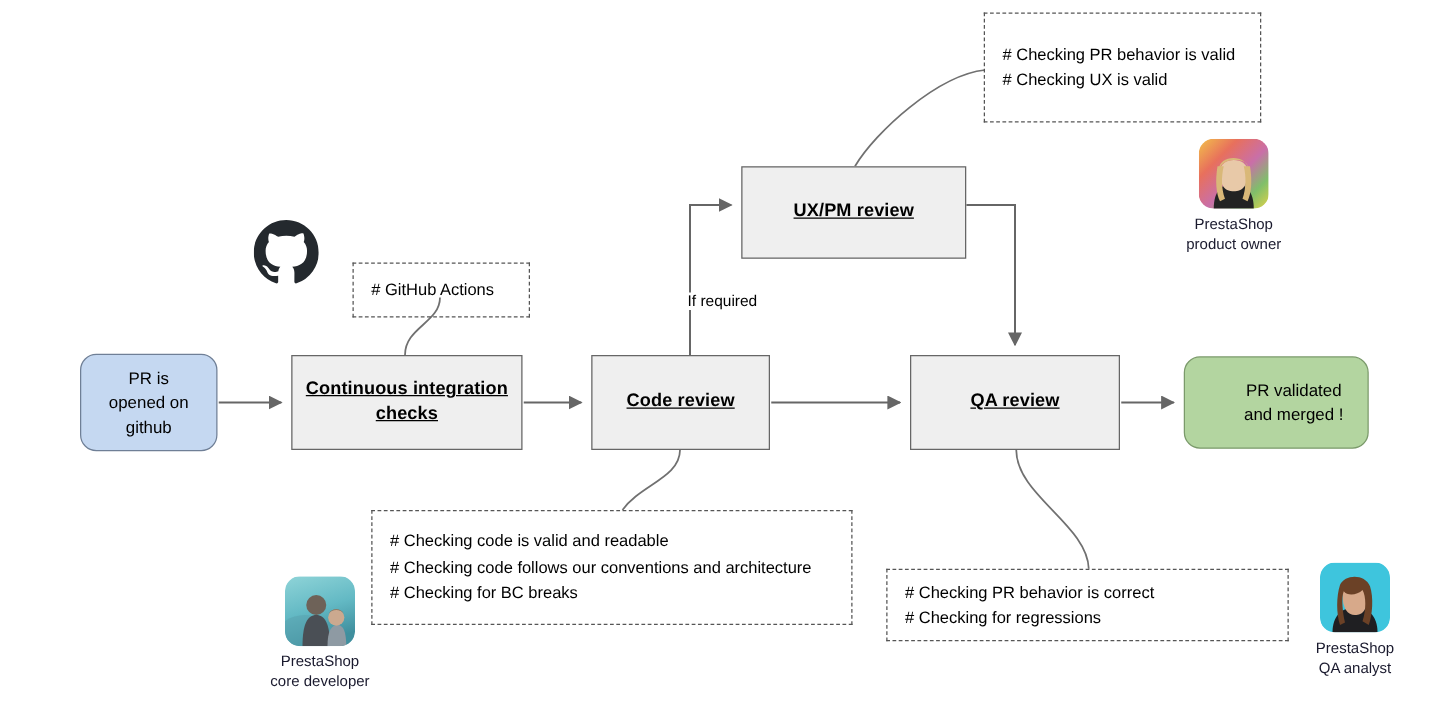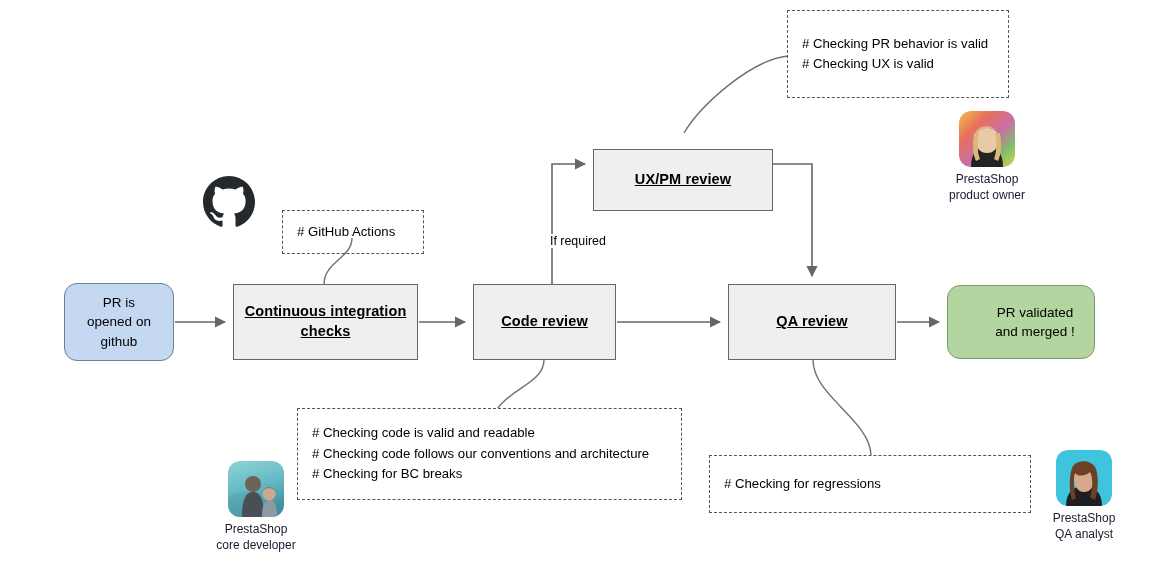--- a/index.html
+++ b/index.html
@@ -161,21 +161,21 @@
   </div>
 
   <div class="node node-process" style="left:233px; top:284px; width:185px; height:76px;">
     <span class="node-label">Continuous integration<br>checks</span>
   </div>
 
   <div class="node node-process" style="left:473px; top:284px; width:143px; height:76px;">
     <span class="node-label">Code review</span>
   </div>
 
-  <div class="node node-process" style="left:593px; top:133px; width:180px; height:62px;margin-top:16px;">
+  <div class="node node-process" style="left:593px; top:133px; width:180px; height:74px;">
     <span class="node-label">UX/PM review</span>
   </div>
 
   <div class="node node-process" style="left:728px; top:284px; width:168px; height:76px;">
     <span class="node-label">QA review</span>
   </div>
 
   <div class="node node-terminator node-end" style="left:947px; top:285px; width:148px; height:74px;">
     <span class="node-label">PR validated<br>and merged !</span>
   </div>
@@ -191,20 +191,21 @@
     <div class="line"># Checking UX is valid</div>
   </div>
 
   <div class="callout" style="left:297px; top:408px; width:385px; height:92px;">
     <div class="line"># Checking code is valid and readable</div>
     <div class="line"># Checking code follows our conventions and architecture</div>
     <div class="line"># Checking for BC breaks</div>
   </div>
 
   <div class="callout" style="left:709px; top:455px; width:322px; height:58px;">
+    <div class="line"># Checking PR behavior is correct</div>
     <div class="line"># Checking for regressions</div>
   </div>
 
   <div style="position:absolute; left:203px; top:176px; width:54px; height:54px;">
     <svg class="gh-octocat" viewBox="0 0 16 16" width="54" height="54" aria-hidden="true">
       <path fill="#24292e" d="M8 0C3.58 0 0 3.58 0 8c0 3.54 2.29 6.53 5.47 7.59.4.07.55-.17.55-.38
         0-.19-.01-.82-.01-1.49-2.01.37-2.53-.49-2.69-.94-.09-.23-.48-.94-.82-1.13-.28-.15-.68-.52-.01-.53.63-.01
         1.08.58 1.23.82.72 1.21 1.87.87 2.33.66.07-.52.28-.87.51-1.07-1.78-.2-3.64-.89-3.64-3.95
         0-.87.31-1.59.82-2.15-.08-.2-.36-1.02.08-2.12 0 0 .67-.21 2.2.82.64-.18 1.32-.27 2-.27s1.36.09
         2 .27c1.53-1.04 2.2-.82 2.2-.82.44 1.1.16 1.92.08 2.12.51.56.82 1.27.82 2.15 0 3.07-1.87 3.75-3.65

